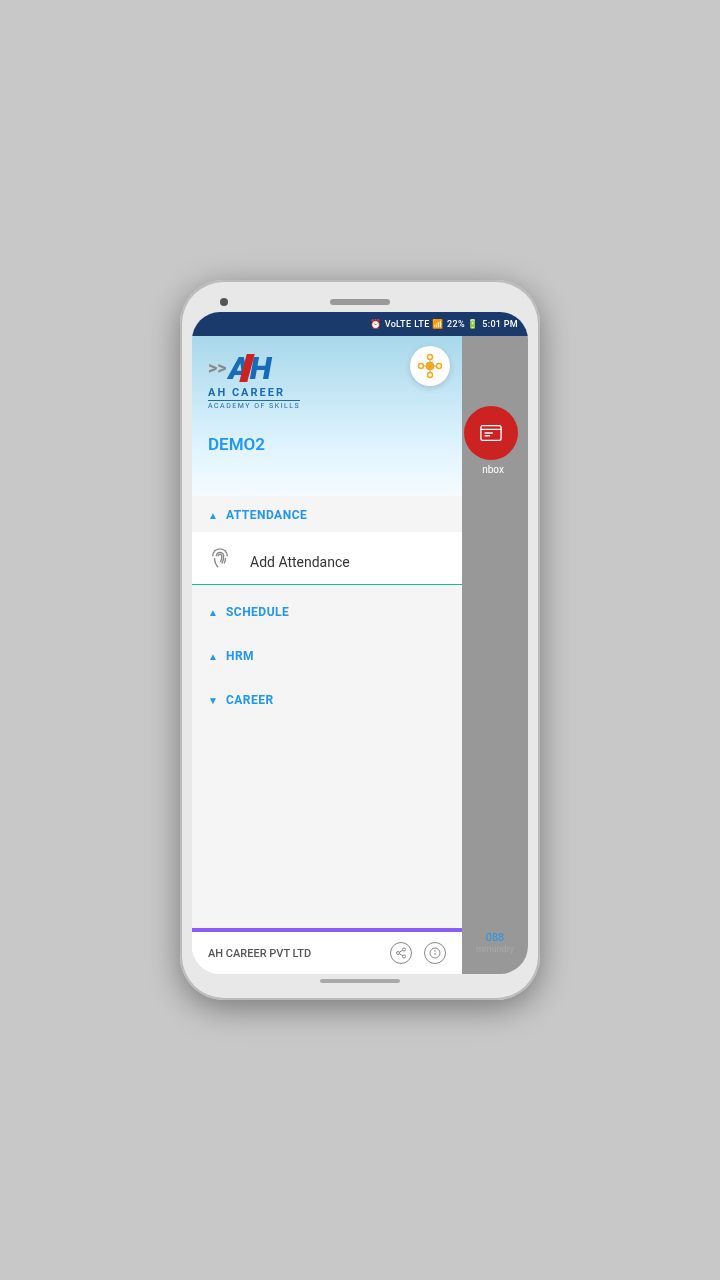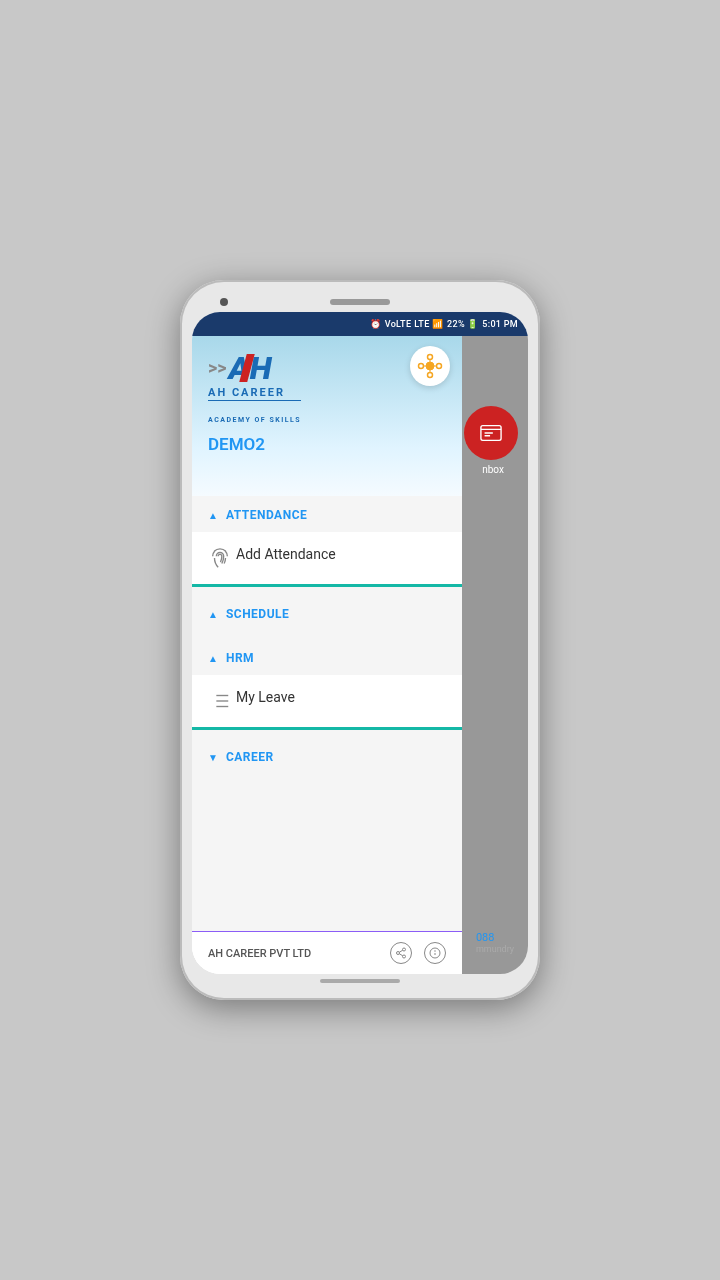--- a/index.html
+++ b/index.html
@@ -166,22 +166,21 @@
       letter-spacing: 2px;
       margin-top: 2px;
     }
 
     .logo-academy-text {
       font-size: 7px;
       color: #1a6bb5;
       letter-spacing: 1.5px;
       border-top: 1px solid #1a6bb5;
       margin-top: 1px;
-      padding-top: 15px;
-      font-weight: bold;
+      padding-top: 1px;
     }
 
     .network-icon-container {
       position: absolute;
       right: 12px;
       top: 10px;
       width: 40px;
       height: 40px;
       background: white;
       border-radius: 50%;
@@ -225,25 +224,25 @@
       letter-spacing: 0.5px;
     }
 
     .nav-chevron {
       font-size: 10px;
       color: #2196F3;
     }
 
     .nav-item {
       display: flex;
-      align-items: flex-start;
-      gap: 4px;
+      align-items: flex-end;
+      gap: 18px;
       padding: 14px 16px;
       background: #fff;
-      border-bottom: 3px solid #14b8a6;
+      border-bottom: 1px solid #14b8a6;
       cursor: pointer;
     }
 
     .nav-item-icon {
       width: 24px;
       height: 24px;
       display: flex;
       align-items: center;
       justify-content: center;
       color: #888;
@@ -257,21 +256,21 @@
     }
 
     .nav-divider {
       height: 8px;
       background: #f5f5f5;
     }
 
     
     .sidebar-bottom {
       background: #fff;
-      border-top: 1px solid #8b5cf6;
+      border-top: 4px solid #8b5cf6;
       padding: 10px 16px;
       display: flex;
       align-items: center;
       justify-content: space-between;
     }
 
     .sidebar-bottom-company {
       font-size: 11px;
       color: #555;
       font-weight: 500;
@@ -320,21 +319,21 @@
     .inbox-label {
       color: #fff;
       font-size: 10px;
       margin-top: 4px;
     }
 
     .contact-info {
       color: #2196F3;
       font-size: 11px;
       margin-top: 84px;
-      text-align: left;
+      text-align: center;
     }
 
     .contact-sub {
       color: #aaa;
       font-size: 9px;
     }
 
     
     .phone-bottom {
       height: 14px;
@@ -449,33 +448,20 @@
         <div class="nav-divider"></div>
 
         <div class="nav-section">
           <div class="nav-section-header">
             <span class="nav-chevron">▲</span>
             <span class="nav-section-title">HRM</span>
           </div>
         </div>
 
 
-        <div class="nav-item">
-          <div class="nav-item-icon">
-            <svg width="22" height="22" viewBox="0 0 24 24" fill="none" stroke="#888" stroke-width="1.5">
-              <line x1="8" y1="6" x2="21" y2="6"></line>
-              <line x1="8" y1="12" x2="21" y2="12"></line>
-              <line x1="8" y1="18" x2="21" y2="18"></line>
-              <line x1="3" y1="6" x2="3.01" y2="6" stroke-width="2"></line>
-              <line x1="3" y1="12" x2="3.01" y2="12" stroke-width="2"></line>
-              <line x1="3" y1="18" x2="3.01" y2="18" stroke-width="2"></line>
-            </svg>
-          </div>
-          <span class="nav-item-label">My Leave</span>
-        </div>
 
         <div class="nav-divider"></div>
 
         <div class="nav-section">
           <div class="nav-section-header">
             <span class="nav-chevron">▼</span>
             <span class="nav-section-title">CAREER</span>
           </div>
         </div>
 

